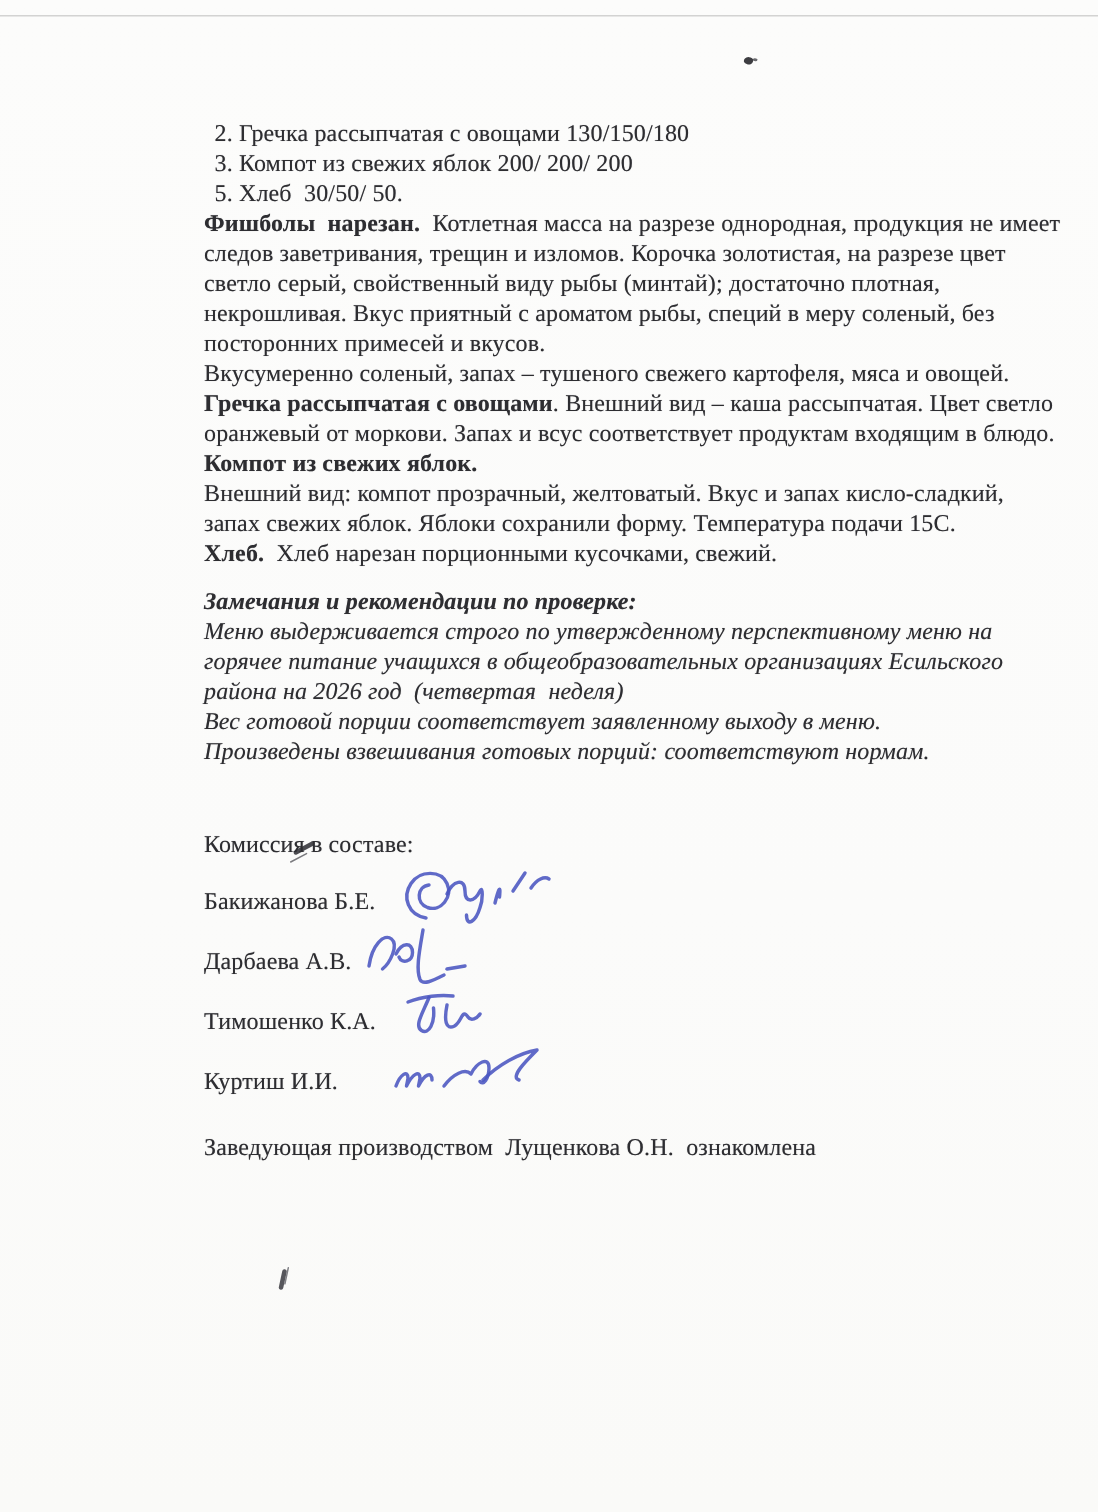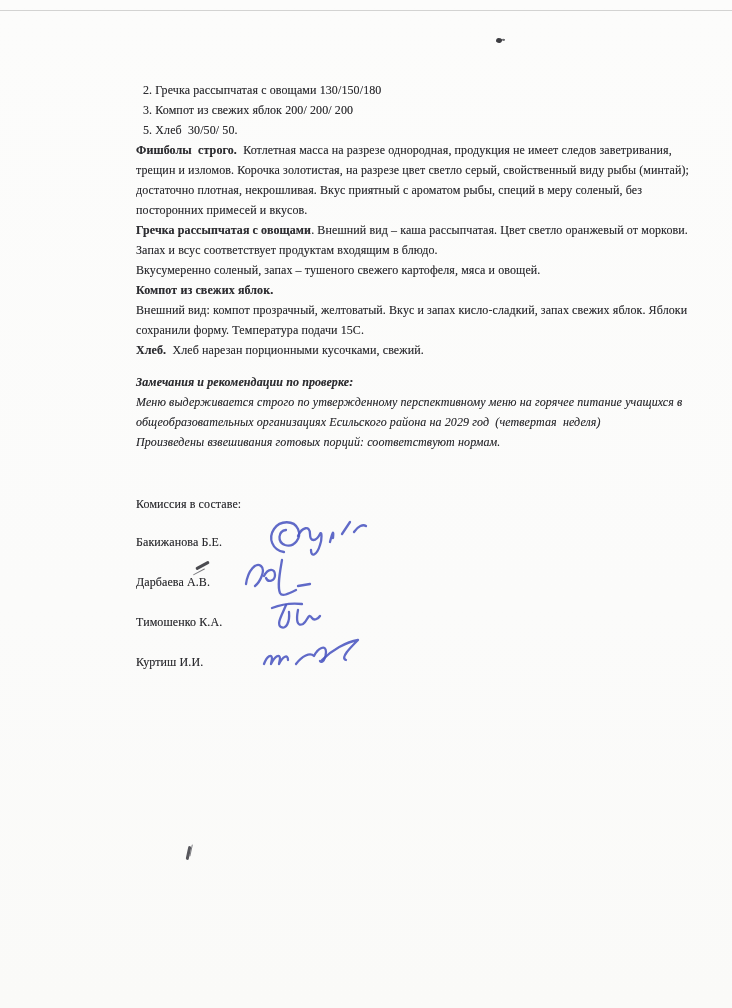--- a/index.html
+++ b/index.html
@@ -13,21 +13,21 @@
     overflow: hidden;
     background: linear-gradient(180deg, #fcfcfb 0%, #fbfbfa 60%, #fafaf8 100%);
     font-family: "Liberation Serif", "DejaVu Serif", serif;
     color: #2d2d31;
   }
   .doc {
     position: absolute;
     left: 136px;
     top: 80px;
     width: 574px;
-    font-size: 12px;
+    font-size: 16px;
     line-height: 20px;
     letter-spacing: 0.1px;
     text-shadow: 0 0 0.5px rgba(40,40,45,0.45);
   }
   .doc p, .doc .line {
     margin: 0;
     white-space: pre-wrap;
   }
   .menu-list { padding-left: 7px; }
   b.lead { font-weight: bold; }
@@ -97,35 +97,36 @@
 <div class="scan-pen-mark-2"></div>
 
 <div class="doc">
 
   <div class="menu-list">
     <div class="line">2. Гречка рассыпчатая с овощами 130/150/180</div>
     <div class="line">3. Компот из свежих яблок 200/ 200/ 200</div>
     <div class="line">5. Хлеб  30/50/ 50.</div>
   </div>
 
-  <p><b class="lead">Фишболы  строго.</b><span>  Котлетная масса на разрезе однородная, продукция не имеет следов заветривания, трещин и изломов. Корочка золотистая, на разрезе цвет светло серый, свойственный виду рыбы (минтай); достаточно плотная, некрошливая. Вкус приятный с ароматом рыбы, специй в меру соленый, без посторонних примесей и вкусов.</span></p>
+  <p><b class="lead">Фишболы  нарезан.</b><span>  Котлетная масса на разрезе однородная, продукция не имеет следов заветривания, трещин и изломов. Корочка золотистая, на разрезе цвет светло серый, свойственный виду рыбы (минтай); достаточно плотная, некрошливая. Вкус приятный с ароматом рыбы, специй в меру соленый, без посторонних примесей и вкусов.</span></p>
+
+  <p><span>Вкусумеренно соленый, запах – тушеного свежего картофеля, мяса и овощей.</span></p>
 
   <p><b class="lead">Гречка рассыпчатая с овощами</b><span>. Внешний вид – каша рассыпчатая. Цвет светло оранжевый от моркови. Запах и всус соответствует продуктам входящим в блюдо.</span></p>
-
-  <p><span>Вкусумеренно соленый, запах – тушеного свежего картофеля, мяса и овощей.</span></p>
 
   <p><b class="lead">Компот из свежих яблок.</b><span></span></p>
 
   <p><span>Внешний вид: компот прозрачный, желтоватый. Вкус и запах кисло-сладкий, запах свежих яблок. Яблоки сохранили форму. Температура подачи 15С.</span></p>
 
   <p><b class="lead">Хлеб.</b><span>  Хлеб нарезан порционными кусочками, свежий.</span></p>
 
   <div class="remarks-block">
     <p class="remarks-heading">Замечания и рекомендации по проверке:</p>
-    <p>Меню выдерживается строго по утвержденному перспективному меню на горячее питание учащихся в общеобразовательных организациях Есильского района на 2029 год  (четвертая  неделя)</p>
+    <p>Меню выдерживается строго по утвержденному перспективному меню на горячее питание учащихся в общеобразовательных организациях Есильского района на 2026 год  (четвертая  неделя)</p>
+    <p>Вес готовой порции соответствует заявленному выходу в меню.</p>
     <p>Произведены взвешивания готовых порций: соответствуют нормам.</p>
   </div>
 
   <div class="commission">
     <p>Комиссия в составе:</p>
 
     <div class="sig-row">
       <span class="member-name">Бакижанова Б.Е.</span>
       <svg class="sig" style="left:126px; top:-20px;" width="110" height="56" viewBox="0 0 110 56">
         <g stroke="#4a55c0">
@@ -166,14 +167,15 @@
       <svg class="sig" style="left:122px; top:-18px;" width="110" height="48" viewBox="0 0 110 48">
         <g stroke="#4a55c0">
           <path d="M6,30 C9,22 14,19 14,25 L13,30 C17,22 22,19 22,25 L21,30 C25,22 30,20 30,26"></path>
           <path d="M38,30 C44,22 52,18 56,22 C60,14 68,10 68,18 C68,25 64,30 62,27"></path>
           <path d="M64,26 C74,16 88,8 100,6 C92,14 82,24 88,26"></path>
         </g>
       </svg>
     </div>
   </div>
 
+  <p class="footer-line">Заведующая производством  Лущенкова О.Н.  ознакомлена</p>
 
 </div>
 
 </body></html>

